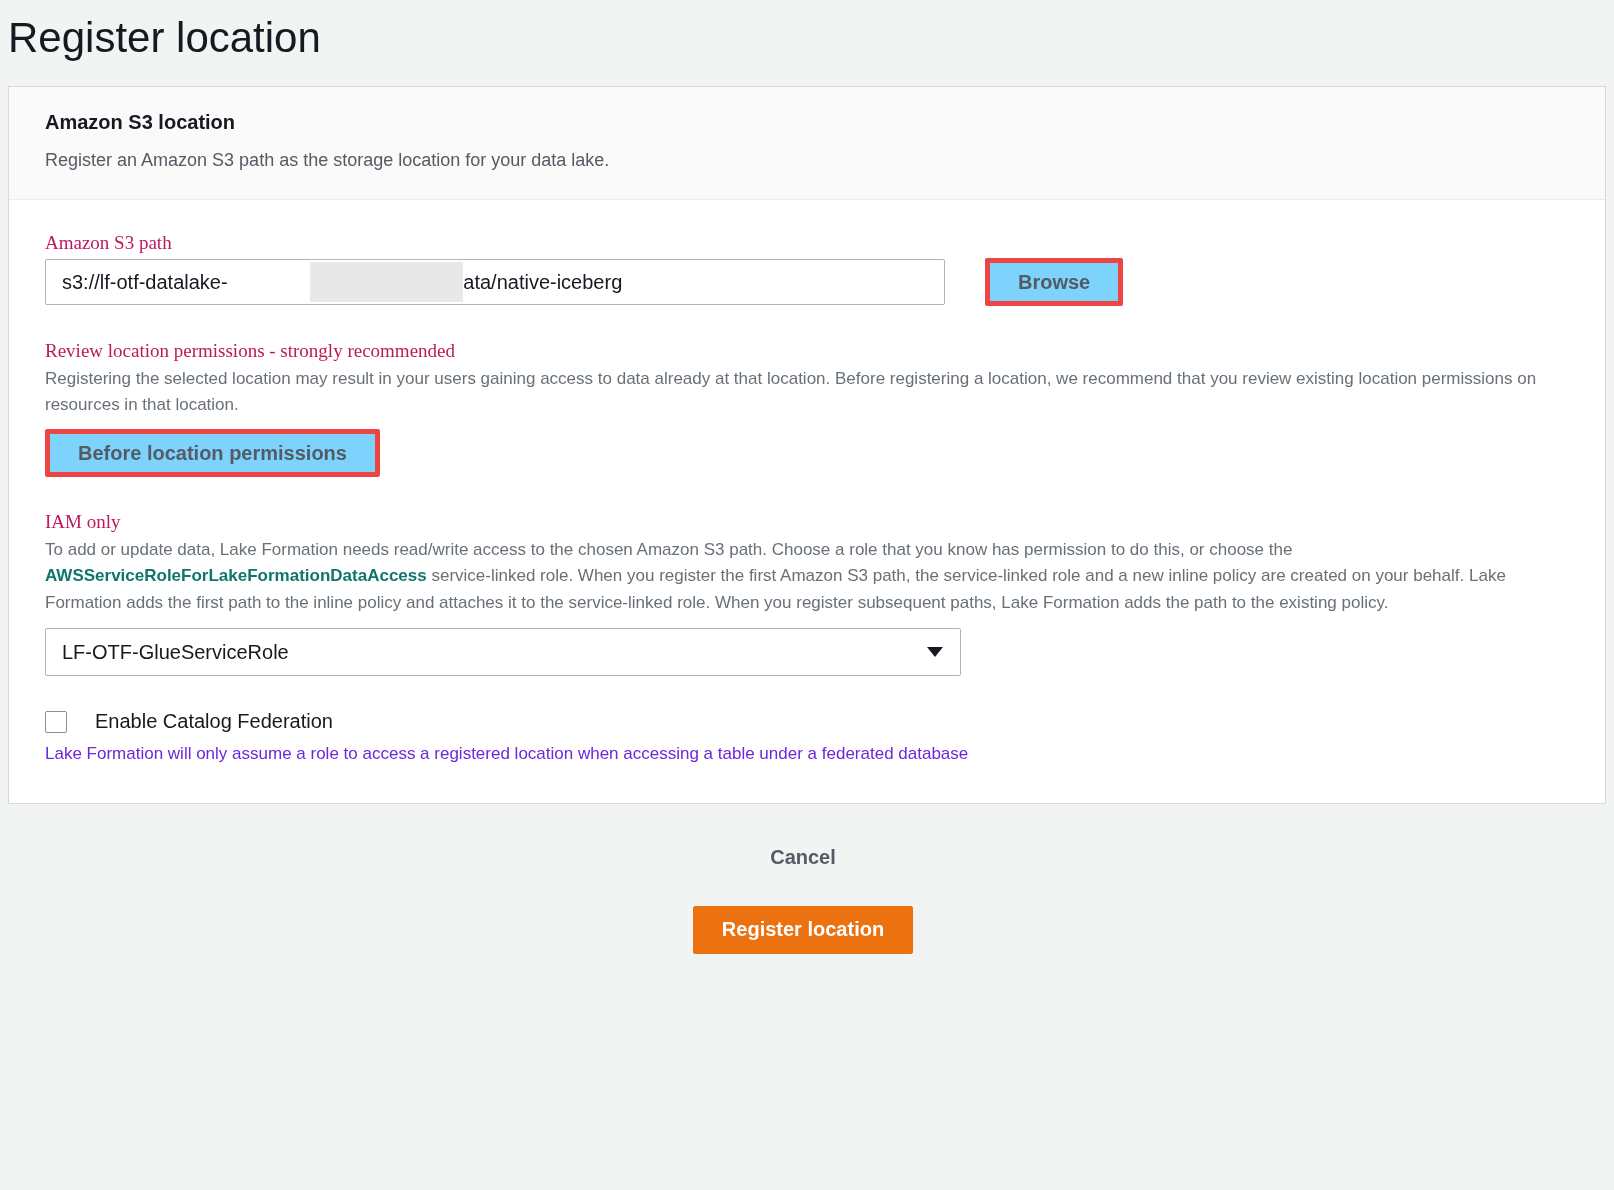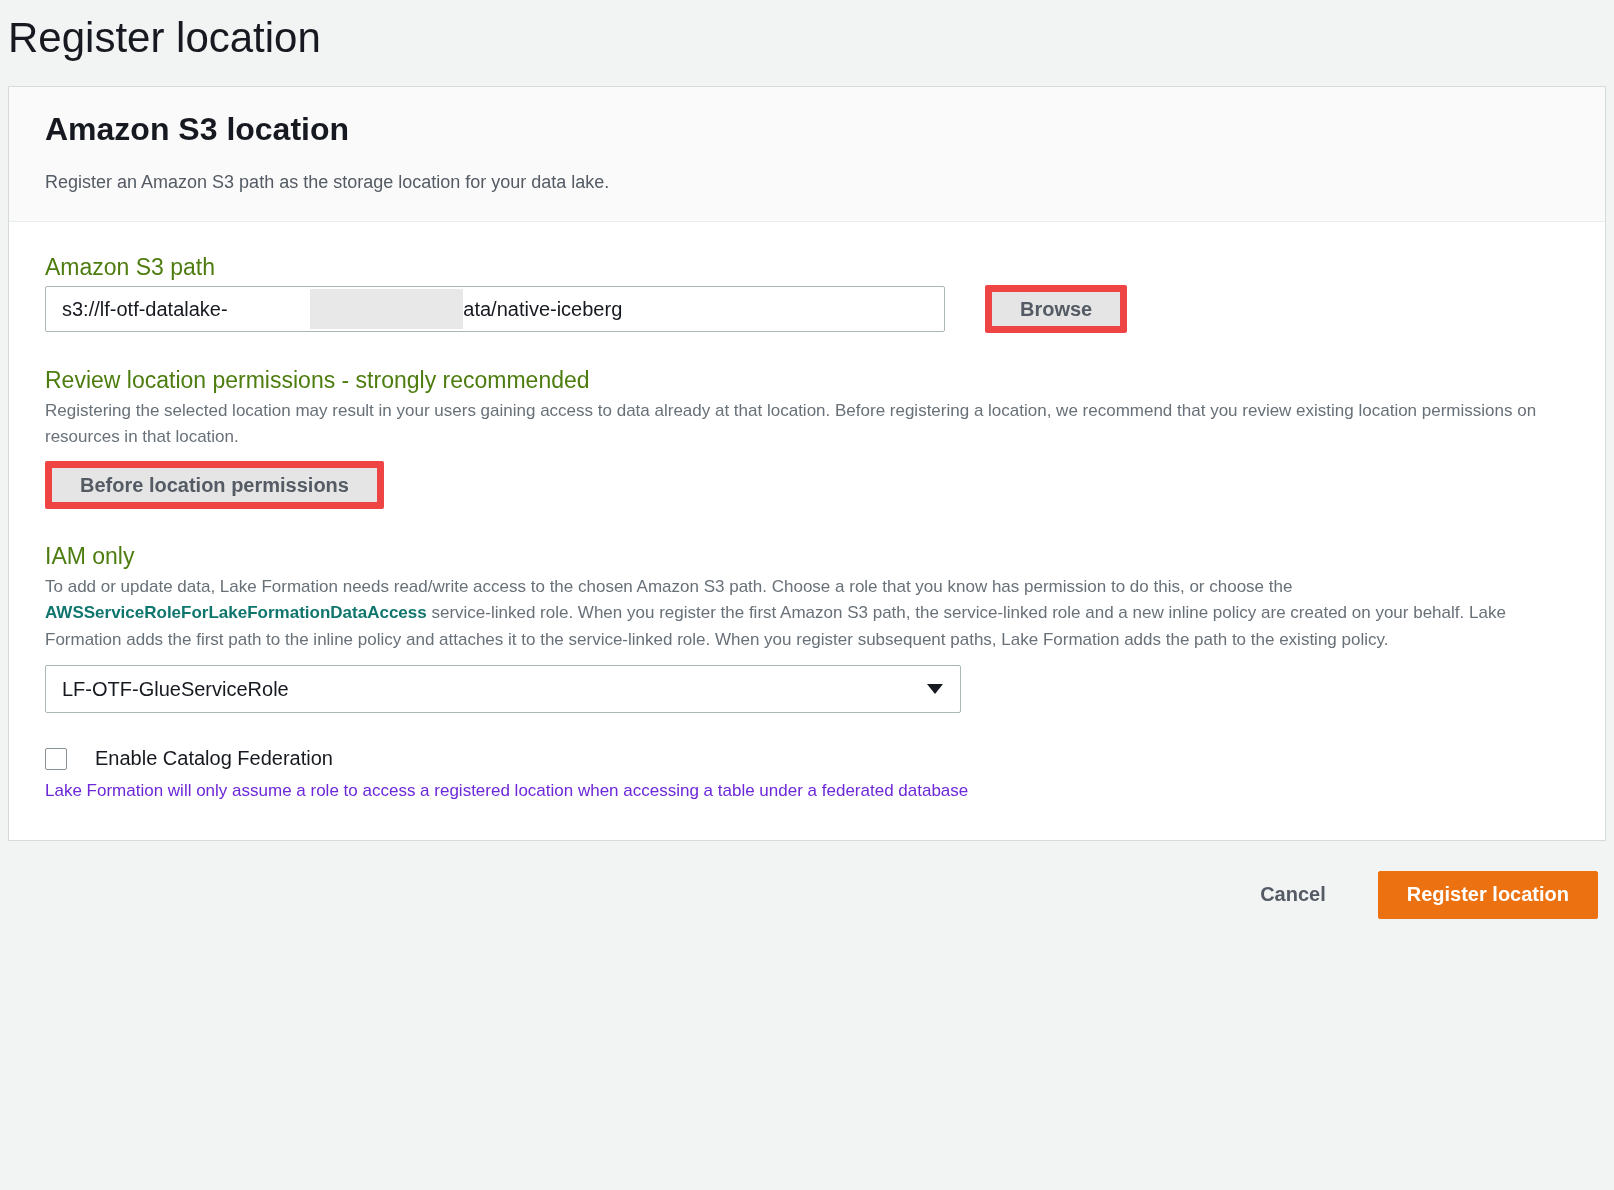--- a/index.html
+++ b/index.html
@@ -25,43 +25,44 @@
     .panel {
       background: #ffffff;
       border: 1px solid #d5dbdb;
     }
     .panel-header {
       background: #fafafa;
       border-bottom: 1px solid #eaeded;
       padding: 24px 36px 28px 36px;
     }
     .panel-title {
-      font-size: 32px;
-      font-weight: 700;
-      color: #16191f;
-      margin-bottom: 24px;
+      font-size: 20px;
+      font-weight: 700;
+      color: #16191f;
+      margin-bottom: 16px;
     }
     .panel-subtitle {
       font-size: 18px;
       color: #545b64;
     }
     .panel-body {
       padding: 32px 36px 36px 36px;
     }
     .field-group {
       margin-bottom: 34px;
     }
     .field-group:last-child {
       margin-bottom: 0;
     }
     .field-label {
-      font-size: 23px;
-      color: #4d7c0f;
+      font-size: 19px;
+      color: #be185d;
       font-weight: 400;
       margin-bottom: 4px;
+      font-family: Liberation Serif, serif;
     }
     .field-hint {
       font-size: 17px;
       color: #687078;
       line-height: 1.5;
       margin-bottom: 12px;
     }
     .field-hint-below {
       font-size: 17px;
       color: #6d28d9;
@@ -101,23 +102,23 @@
       justify-content: center;
       height: 48px;
       padding: 0 28px;
       font-size: 20px;
       font-weight: 700;
       border-radius: 2px;
       cursor: pointer;
       white-space: nowrap;
     }
     .btn-normal {
-      background: #e5e5e5;
+      background: #7dd3fc;
       color: #545b64;
-      border: 7px solid #ef4444;
+      border: 5px solid #ef4444;
       text-align: center;
     }
     .btn-link {
       background: transparent;
       color: #545b64;
       border: none;
       font-weight: 700;
     }
     .btn-primary {
       background: #ec7211;
@@ -171,20 +172,21 @@
     .strong {
       font-weight: 700;
       color: #0f766e;
     }
     .footer-actions {
       display: flex;
       justify-content: flex-end;
       align-items: center;
       gap: 24px;
       padding: 30px 8px 30px 0;
+      flex-direction: column;
     }
     .iam-help {
       font-size: 17px;
       color: #687078;
       line-height: 1.55;
       margin-bottom: 12px;
     }
   </style>
 </head>
 <body>

